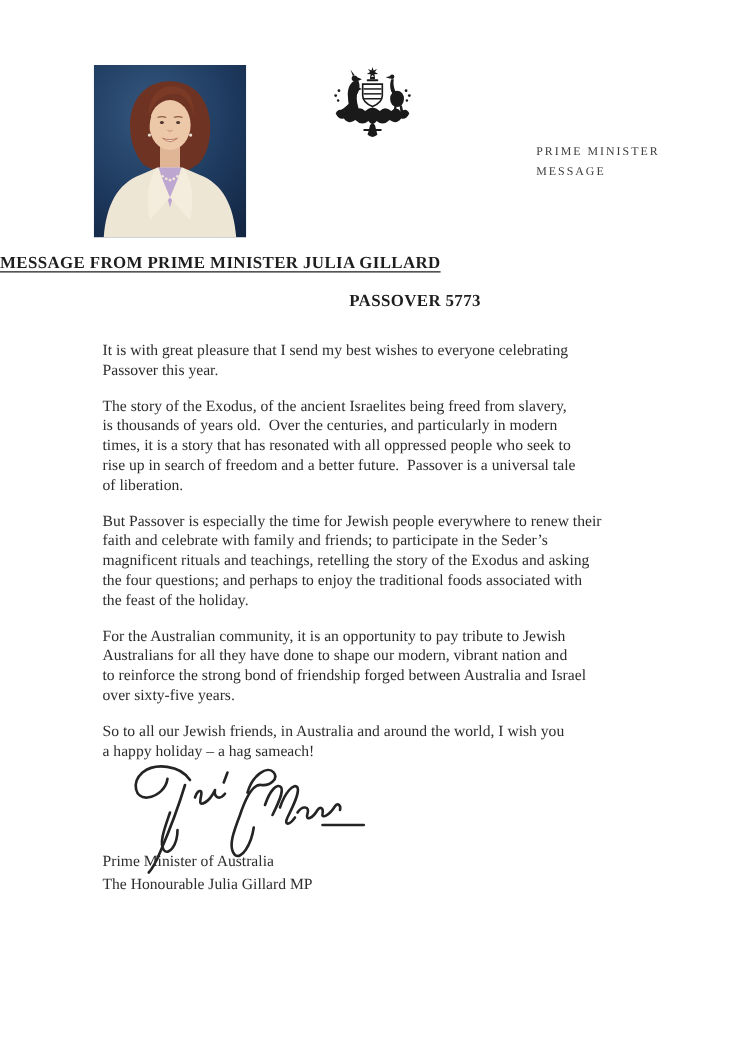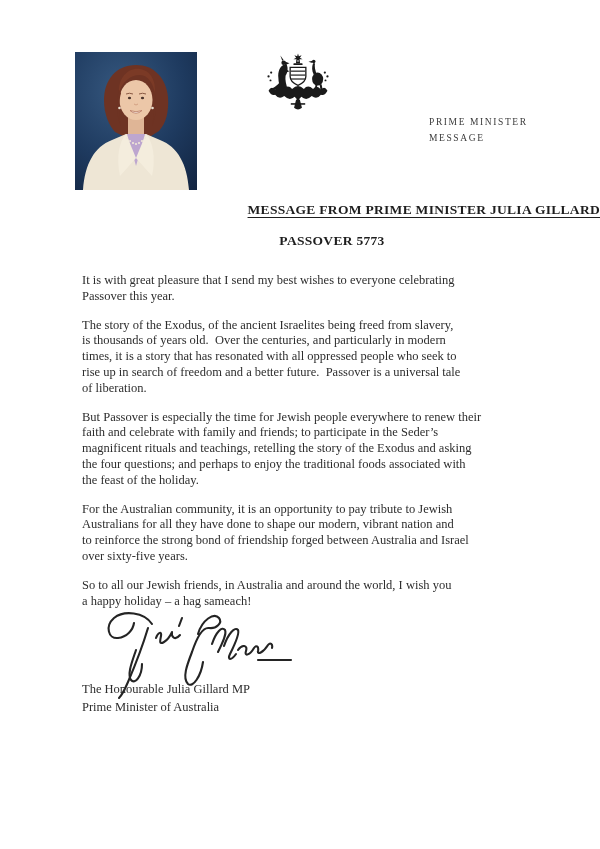--- a/index.html
+++ b/index.html
@@ -30,21 +30,21 @@
     font-size: 9.5px;
     letter-spacing: 1.6px;
     line-height: 16px;
     color: #3b3b3b;
     font-weight: 500;
   }
   .title {
     position: absolute;
     left: 0; top: 202px;
     width: 100%;
-    text-align: right;
+    text-align: left;
     font-size: 13.5px;
     font-weight: bold;
     color: #1e1e1e;
     letter-spacing: 0.3px;
     text-decoration: underline;
     text-decoration-thickness: 1.3px;
     text-underline-offset: 3px;
     margin: 0;
   }
   .subtitle {
@@ -233,17 +233,17 @@
         <path d="M138,36 C142,24 149,16 152,20 C154,24 148,36 144,44 C141,50 145,51 150,44"></path>
 
         <path d="M152,40 C156,34 162,35 160,41 C158,47 164,45 168,38 C170,35 173,36 172,41 C171,45 177,43 182,35 C184,32 187,34 186,38"></path>
 
         <path d="M172,50 L205,50"></path>
       </g>
     </svg>
   </div>
 
   <div class="signoff">
+    <div>Prime Minister of Australia</div>
     <div>The Honourable Julia Gillard MP</div>
-    <div>Prime Minister of Australia</div>
   </div>
 
 </div>
 
 </body></html>

